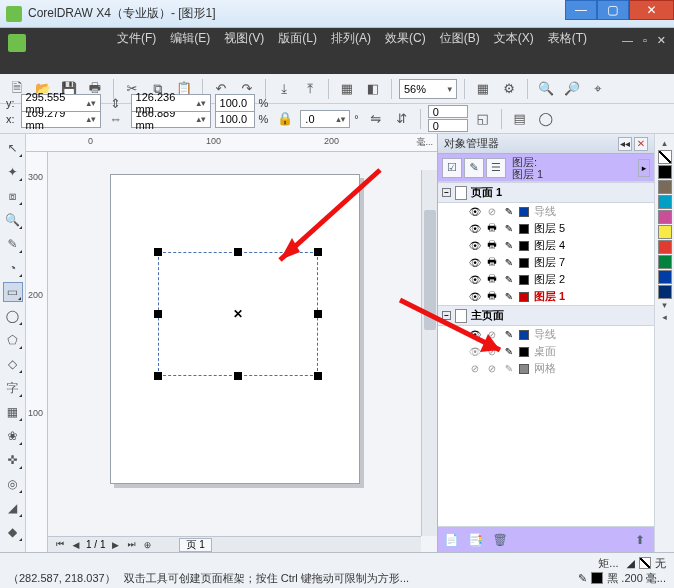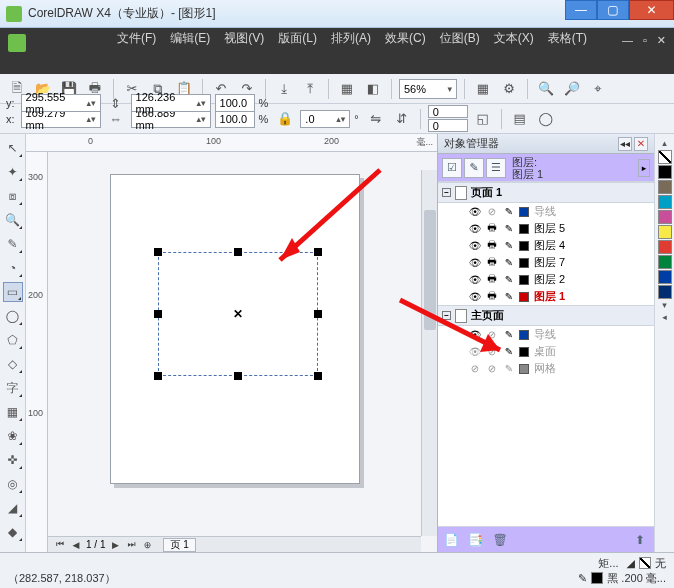--- a/index.html
+++ b/index.html
@@ -53,21 +53,21 @@
 .handle { position: absolute; width: 8px; height: 8px; background: #000; }
 .h-tl { left: -5px; top: -5px; } .h-tm { left: 50%; top: -5px; margin-left: -4px; } .h-tr { right: -5px; top: -5px; }
 .h-ml { left: -5px; top: 50%; margin-top: -4px; } .h-mr { right: -5px; top: 50%; margin-top: -4px; }
 .h-bl { left: -5px; bottom: -5px; } .h-bm { left: 50%; bottom: -5px; margin-left: -4px; } .h-br { right: -5px; bottom: -5px; }
 .center-x { position: absolute; left: 50%; top: 50%; transform: translate(-50%, -50%); font-size: 12px; font-weight: bold; }
 .vscroll { position: absolute; right: 0; top: 18px; bottom: 16px; width: 16px; background: #e6e9ed; border-left: 1px solid #c0c6cf; }
 .vscroll .thumb { position: absolute; left: 2px; top: 40px; width: 12px; height: 120px; background: #c3c9d2; border-radius: 2px; }
 .hscroll { position: absolute; left: 22px; right: 16px; bottom: 0; height: 16px; background: #e6e9ed; border-top: 1px solid #c0c6cf; display: flex; align-items: center; font-size: 10px; }
 .page-nav { display: flex; align-items: center; gap: 4px; padding: 0 6px; }
 .page-nav .nav-btn { width: 12px; height: 12px; display: flex; align-items: center; justify-content: center; font-size: 9px; color: #444; }
-.page-tab { padding: 0 6px; border: 1px solid #b0b6bf; background: #f6f8fb; height: 14px; display: flex; align-items: center; margin-left: 4px; }
+.page-tab { padding: 0 6px; border: 1px solid #b0b6bf; background: #f6f8fb; height: 14px; display: flex; align-items: center; margin-left: 20px; }
 
 
 .docker { width: 217px; background: #c4b5fd; border-left: 1px solid #b0b6bf; display: flex; flex-direction: column; }
 .docker-title { height: 20px; background: linear-gradient(#e6ecf5, #d3dce9); border-bottom: 1px solid #b0b6bf; display: flex; align-items: center; padding: 0 6px; font-size: 11px; color: #333; }
 .docker-title .gap { flex: 1; }
 .docker-title .ctrl { width: 14px; height: 14px; display: flex; align-items: center; justify-content: center; font-size: 10px; margin-left: 2px; border: 1px solid #a9b1be; background: #f1f4f9; }
 .docker-toolbar { height: 28px; display: flex; align-items: center; padding: 0 4px; gap: 2px; border-bottom: 1px solid #cfd5de; }
 .docker-toolbar .db { width: 20px; height: 20px; border: 1px solid #a9b1be; background: #f6f8fb; display: flex; align-items: center; justify-content: center; font-size: 11px; color: #456; }
 .docker-toolbar .lbl-col { font-size: 11px; color: #333; margin-left: 4px; line-height: 12px; }
 .docker-toolbar .fly-btn { margin-left: auto; width: 12px; height: 18px; border: 1px solid #a9b1be; display: flex; align-items: center; justify-content: center; font-size: 9px; }
@@ -422,20 +422,21 @@
     <span class="gap"></span>
     <span>矩...</span>
     <div class="fill-ind">
       <span>◢</span>
       <div class="fbox cross"></div>
       <span>无</span>
     </div>
   </div>
   <div class="row">
     <span>（282.587, 218.037）</span>
+    <span>双击工具可创建页面框架；按住 Ctrl 键拖动可限制为方形...</span>
     <span class="gap"></span>
     <div class="fill-ind">
       <span>✎</span>
       <div class="fbox black"></div>
       <span>黑 .200 毫...</span>
     </div>
   </div>
 </div>
 
 <svg class="arrow" style="left:240px;top:160px;width:160px;height:120px">

